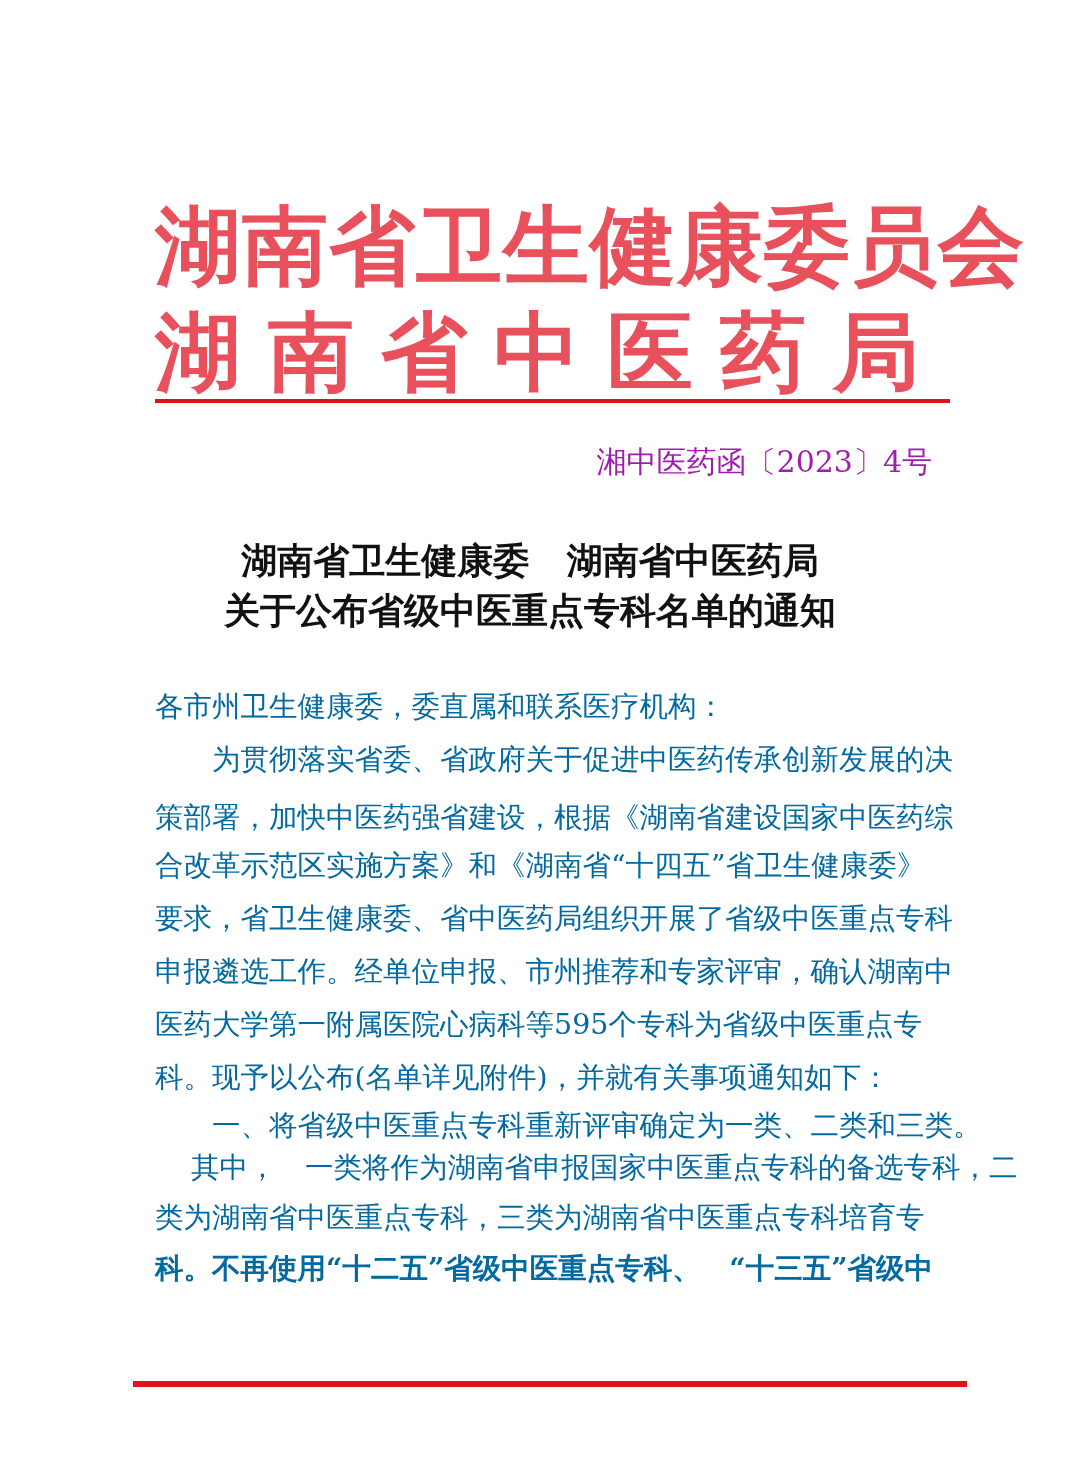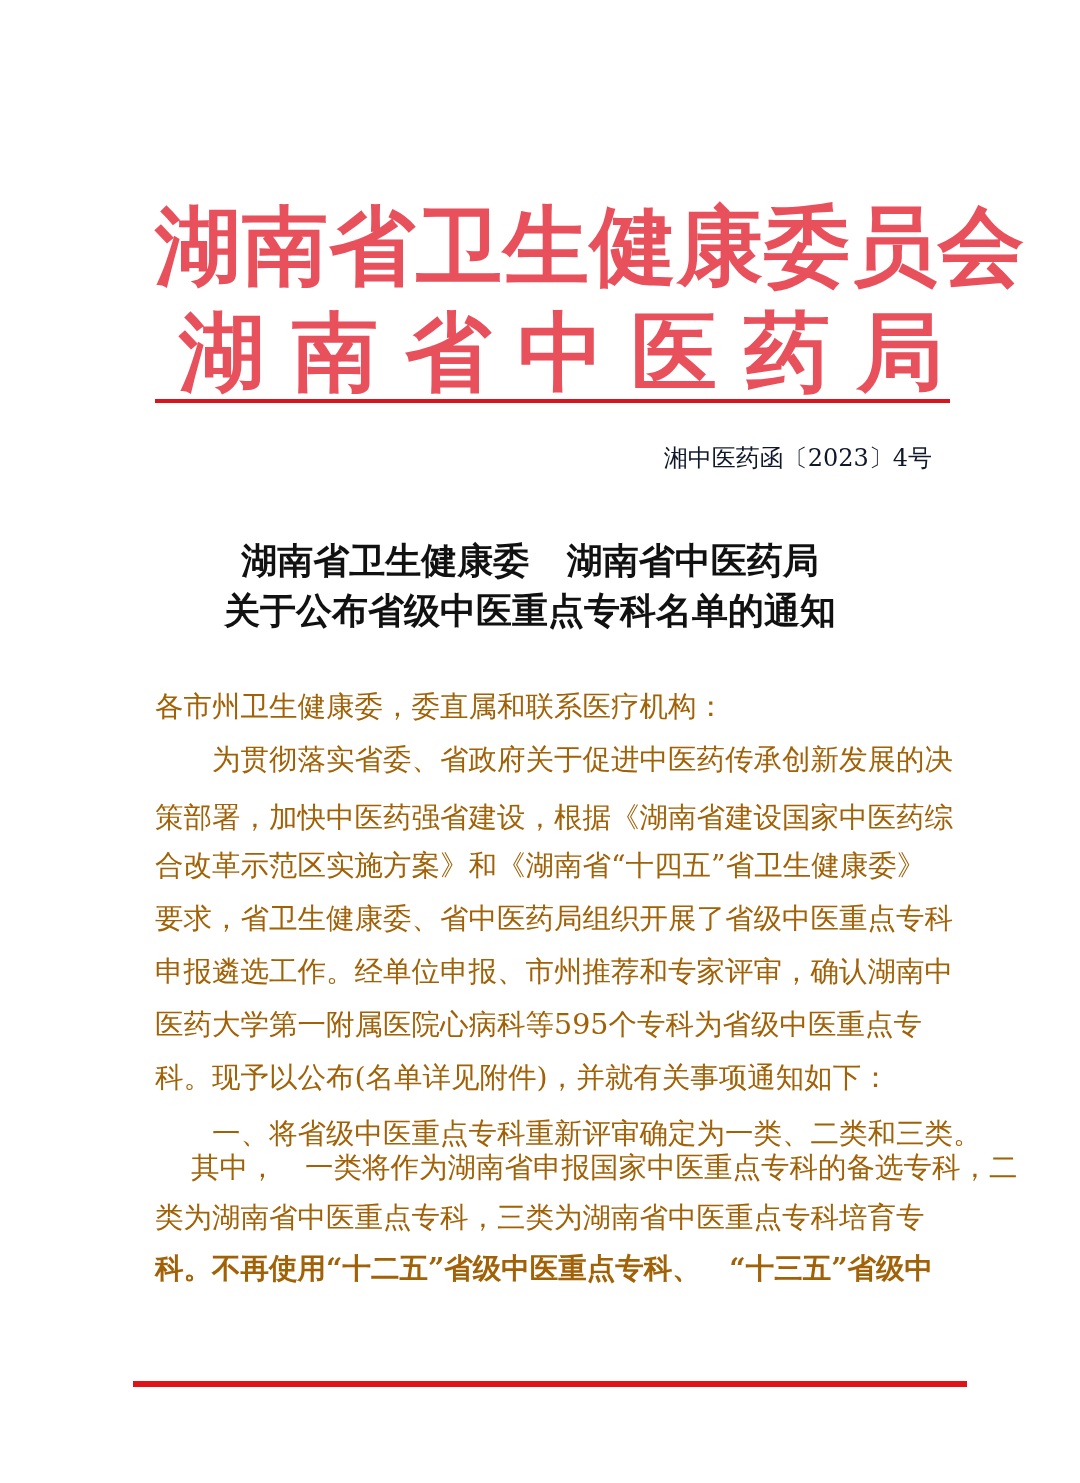--- a/index.html
+++ b/index.html
@@ -35,36 +35,35 @@
     }
     .issuer-1 {
       top: 203px;
       font-size: 86px;
       letter-spacing: 1px;
     }
     .issuer-2 {
       top: 309px;
       font-size: 86px;
       letter-spacing: 27px;
-      margin-left: 24px;
     }
     .rule-top {
       position: absolute;
       left: 155px;
       top: 399px;
       width: 795px;
       height: 4px;
       background: #d8141c;
     }
     .doc-number {
       position: absolute;
       right: 148px;
       top: 442px;
-      font-size: 24px;
-      color: #0f172a;
+      font-size: 30px;
+      color: #a21caf;
       white-space: nowrap;
     }
     .doc-title {
       position: absolute;
       left: 0;
       width: 1080px;
       text-align: center;
       font-family: "DejaVu Sans", "Liberation Sans", sans-serif;
       font-weight: bold;
       font-size: 36px;
@@ -73,21 +72,21 @@
       line-height: 1;
     }
     .doc-title-1 { top: 543px; left: -10px; }
     .doc-title-2 { top: 593px; left: -10px; }
 
     .body-text {
       position: absolute;
       left: 155px;
       width: 785px;
       font-size: 28.5px;
-      color: #a16207;
+      color: #0369a1;
       line-height: 1;
       white-space: nowrap;
     }
     .line {
       position: absolute;
       left: 0;
       white-space: nowrap;
     }
     .rule-bottom {
       position: absolute;
@@ -118,20 +117,20 @@
     <div class="line" style="top:0px;">　　为贯彻落实省委、省政府关于促进中医药传承创新发展的决</div>
     <div class="line" style="top:58px;">策部署，加快中医药强省建设，根据《湖南省建设国家中医药综</div>
     <div class="line" style="top:106px;">合改革示范区实施方案》和《湖南省“十四五”省卫生健康委》</div>
     <div class="line" style="top:159px;">要求，省卫生健康委、省中医药局组织开展了省级中医重点专科</div>
     <div class="line" style="top:212px;">申报遴选工作。经单位申报、市州推荐和专家评审，确认湖南中</div>
     <div class="line" style="top:265px;text-align:right;">医药大学第一附属医院心病科等595个专科为省级中医重点专</div>
     <div class="line" style="top:318px;">科。现予以公布(名单详见附件)，并就有关事项通知如下：</div>
   </div>
 
   <div class="body-text" style="top:1104px;">
-    <div class="line" style="top:16px;">　　一、将省级中医重点专科重新评审确定为一类、二类和三类。</div>
+    <div class="line" style="top:8px;">　　一、将省级中医重点专科重新评审确定为一类、二类和三类。</div>
     <div class="line" style="top:50px;margin-left:36px;">其中，　一类将作为湖南省申报国家中医重点专科的备选专科，二</div>
     <div class="line" style="top:100px;">类为湖南省中医重点专科，三类为湖南省中医重点专科培育专</div>
     <div class="line" style="top:150px;font-weight:bold;">科。不再使用“十二五”省级中医重点专科、　“十三五”省级中</div>
   </div>
 
   <div class="rule-bottom"></div>
 </div>
 
 </body></html>

